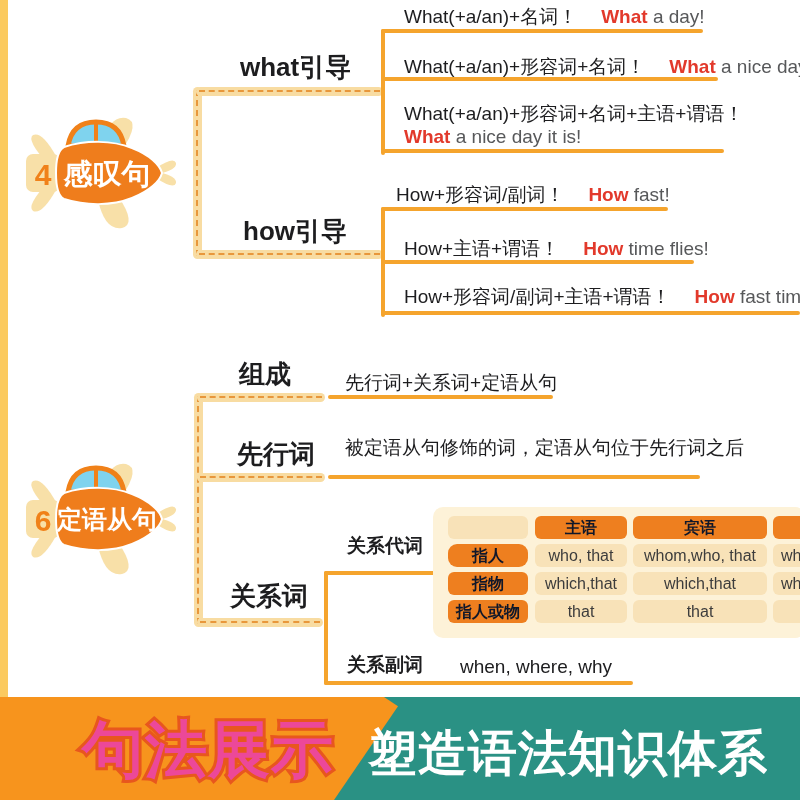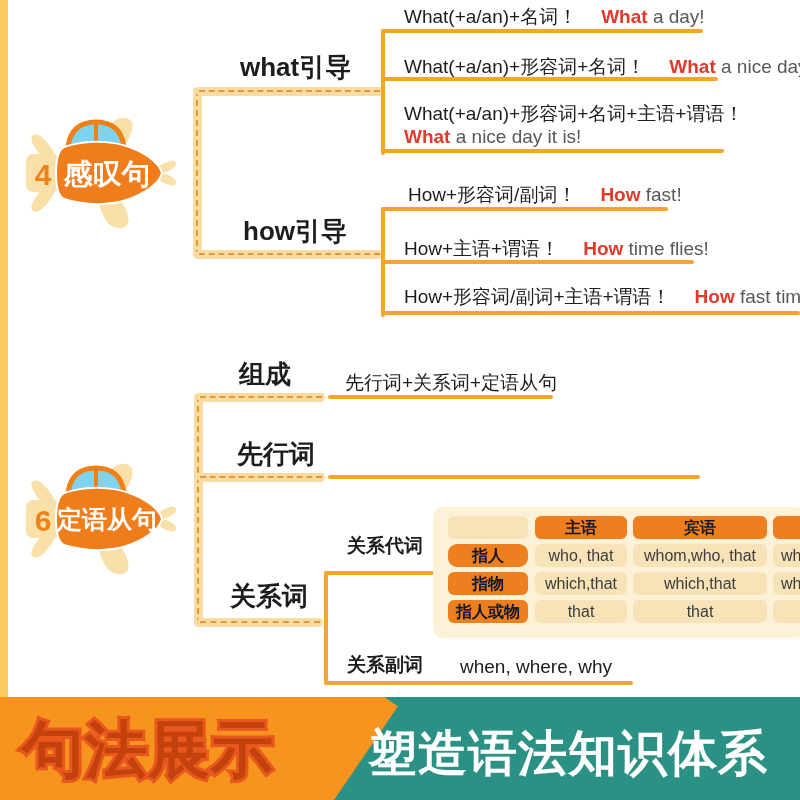--- a/index.html
+++ b/index.html
@@ -29,21 +29,21 @@
   .tcell{position:absolute;border-radius:6px;font-size:16px;line-height:23px;height:23px;
          text-align:center;white-space:nowrap;overflow:hidden;}
   .thead{background:#EE7F1F;color:#0f172a;font-weight:700;}
   .tval{background:#F8E2B8;color:#3C3C3C;}
   
   .teal{position:absolute;left:0;top:697px;width:800px;height:103px;background:#2A9184;
         border-radius:14px 0 0 0;}
   .obanner{position:absolute;left:0;top:697px;width:400px;height:103px;background:#F7941D;
         clip-path:polygon(0 0,96% 0,99.5% 9%,83.5% 100%,0 100%);}
   .ftitle-left{position:absolute;left:22px;top:706px;width:312px;height:88px;line-height:88px;
-        text-align:left;font-size:62px;font-weight:bold;color:#c2410c;letter-spacing:1px;
+        text-align:right;font-size:62px;font-weight:bold;color:#ec4899;letter-spacing:1px;
         -webkit-text-stroke:6px #E8571D;paint-order:stroke fill;}
   .ftitle-right{position:absolute;left:358px;top:718px;width:420px;height:70px;line-height:70px;
         text-align:center;font-size:49px;font-weight:bold;color:#fff;letter-spacing:1px;}
   .strip{position:absolute;left:0;top:0;width:8px;height:697px;background:#FBCA5F;}
 </style>
 </head>
 <body>
 
 <div class="stage">
 
@@ -79,21 +79,21 @@
   <div class="row" style="left:404px;top:4px;"><span class="pat">What(+a/an)+名词！</span><span class="hl gap">What</span><span class="ex"> a day!</span></div>
   <div class="row" style="left:404px;top:54px;"><span class="pat">What(+a/an)+形容词+名词！</span><span class="hl gap">What</span><span class="ex"> a nice day!</span></div>
   <div class="row" style="left:404px;top:101px;"><span class="pat">What(+a/an)+形容词+名词+主语+谓语！</span></div>
   <div class="row" style="left:404px;top:126px;"><span class="hl">What</span><span class="ex"> a nice day it is!</span></div>
 
   <div class="sv" style="left:381px;top:207px;height:110px;"></div>
   <div class="sh" style="left:381px;top:207px;width:287px;"></div>
   <div class="sh" style="left:381px;top:260px;width:313px;"></div>
   <div class="sh" style="left:381px;top:311px;width:419px;"></div>
 
-  <div class="row" style="left:408px;top:182px;"><span class="pat">How+形容词/副词！</span><span class="hl gap">How</span><span class="ex"> fast!</span></div>
+  <div class="row" style="left:396px;top:182px;"><span class="pat">How+形容词/副词！</span><span class="hl gap">How</span><span class="ex"> fast!</span></div>
   <div class="row" style="left:404px;top:236px;"><span class="pat">How+主语+谓语！</span><span class="hl gap">How</span><span class="ex"> time flies!</span></div>
   <div class="row" style="left:404px;top:284px;"><span class="pat">How+形容词/副词+主语+谓语！</span><span class="hl gap">How</span><span class="ex"> fast time flies</span></div>
 
   <div class="dv" style="left:194px;top:393px;height:234px;"></div>
   <div class="dh" style="left:197px;top:393px;width:128px;"></div>
   <div class="dh" style="left:197px;top:473px;width:128px;"></div>
   <div class="dh" style="left:197px;top:618px;width:126px;"></div>
 
   <svg class="abs" style="left:6px;top:458px;" width="172" height="122" viewBox="0 0 172 122">
     <path d="M96,34 Q103,3 120,6 Q135,10 116,38 Z" fill="#F8E0A8"></path>
@@ -109,20 +109,21 @@
     <text x="37" y="73" text-anchor="middle" font-size="30" font-weight="bold" fill="#F08119">6</text>
     <text x="101" y="70" text-anchor="middle" font-size="25" font-weight="bold" fill="#FFFFFF">定语从句</text>
   </svg>
 
   <div class="branch" style="left:239px;top:357px;text-align:right;">组成</div>
   <div class="sh" style="left:328px;top:395px;width:225px;"></div>
   <div class="row" style="left:345px;top:370px;"><span class="pat">先行词+关系词+定语从句</span></div>
 
   <div class="branch" style="left:237px;top:437px;">先行词</div>
   <div class="sh" style="left:328px;top:475px;width:372px;"></div>
+  <div class="row" style="left:345px;top:435px;"><span class="pat">被定语从句修饰的词，定语从句位于先行词之后</span></div>
 
   <div class="branch" style="left:230px;top:579px;">关系词</div>
   <div class="sv" style="left:324px;top:571px;height:114px;"></div>
   <div class="sh" style="left:324px;top:571px;width:116px;"></div>
   <div class="sh" style="left:324px;top:681px;width:309px;"></div>
 
   <div class="subbranch" style="left:347px;top:533px;">关系代词</div>
   <div class="subbranch" style="left:347px;top:652px;">关系副词</div>
   <div class="row" style="left:460px;top:656px;"><span class="pat">when, where, why</span></div>
 

